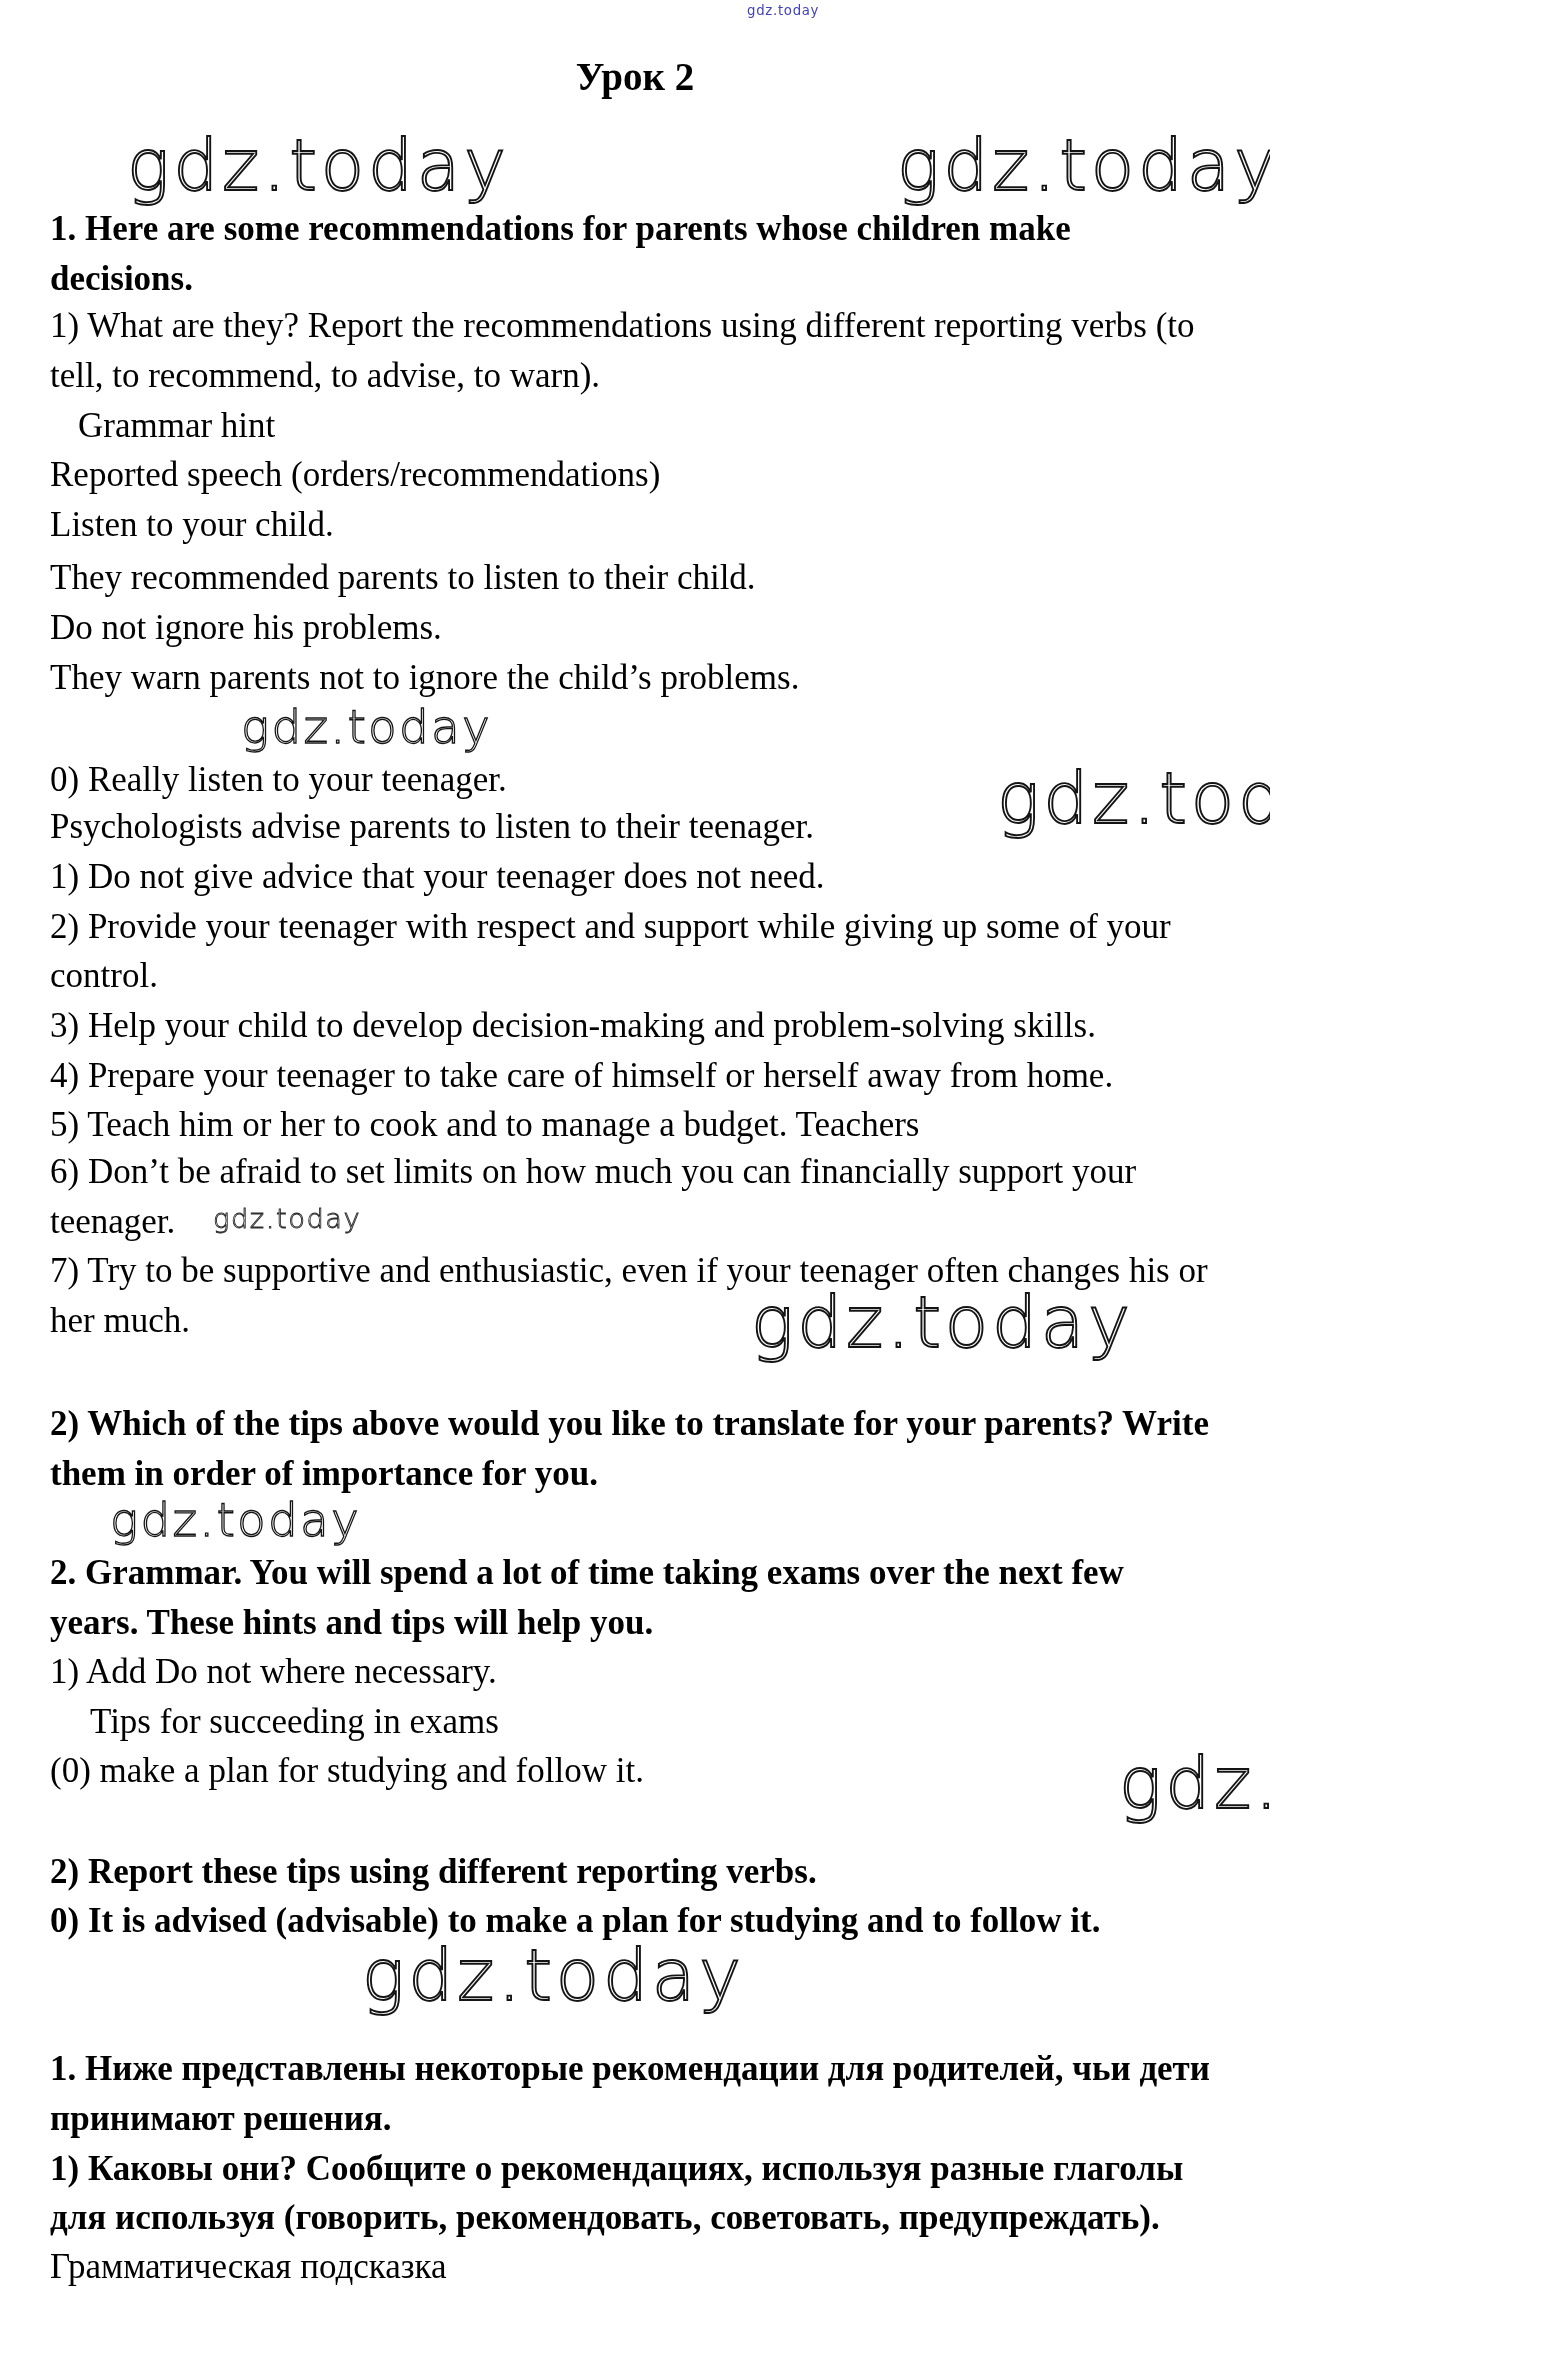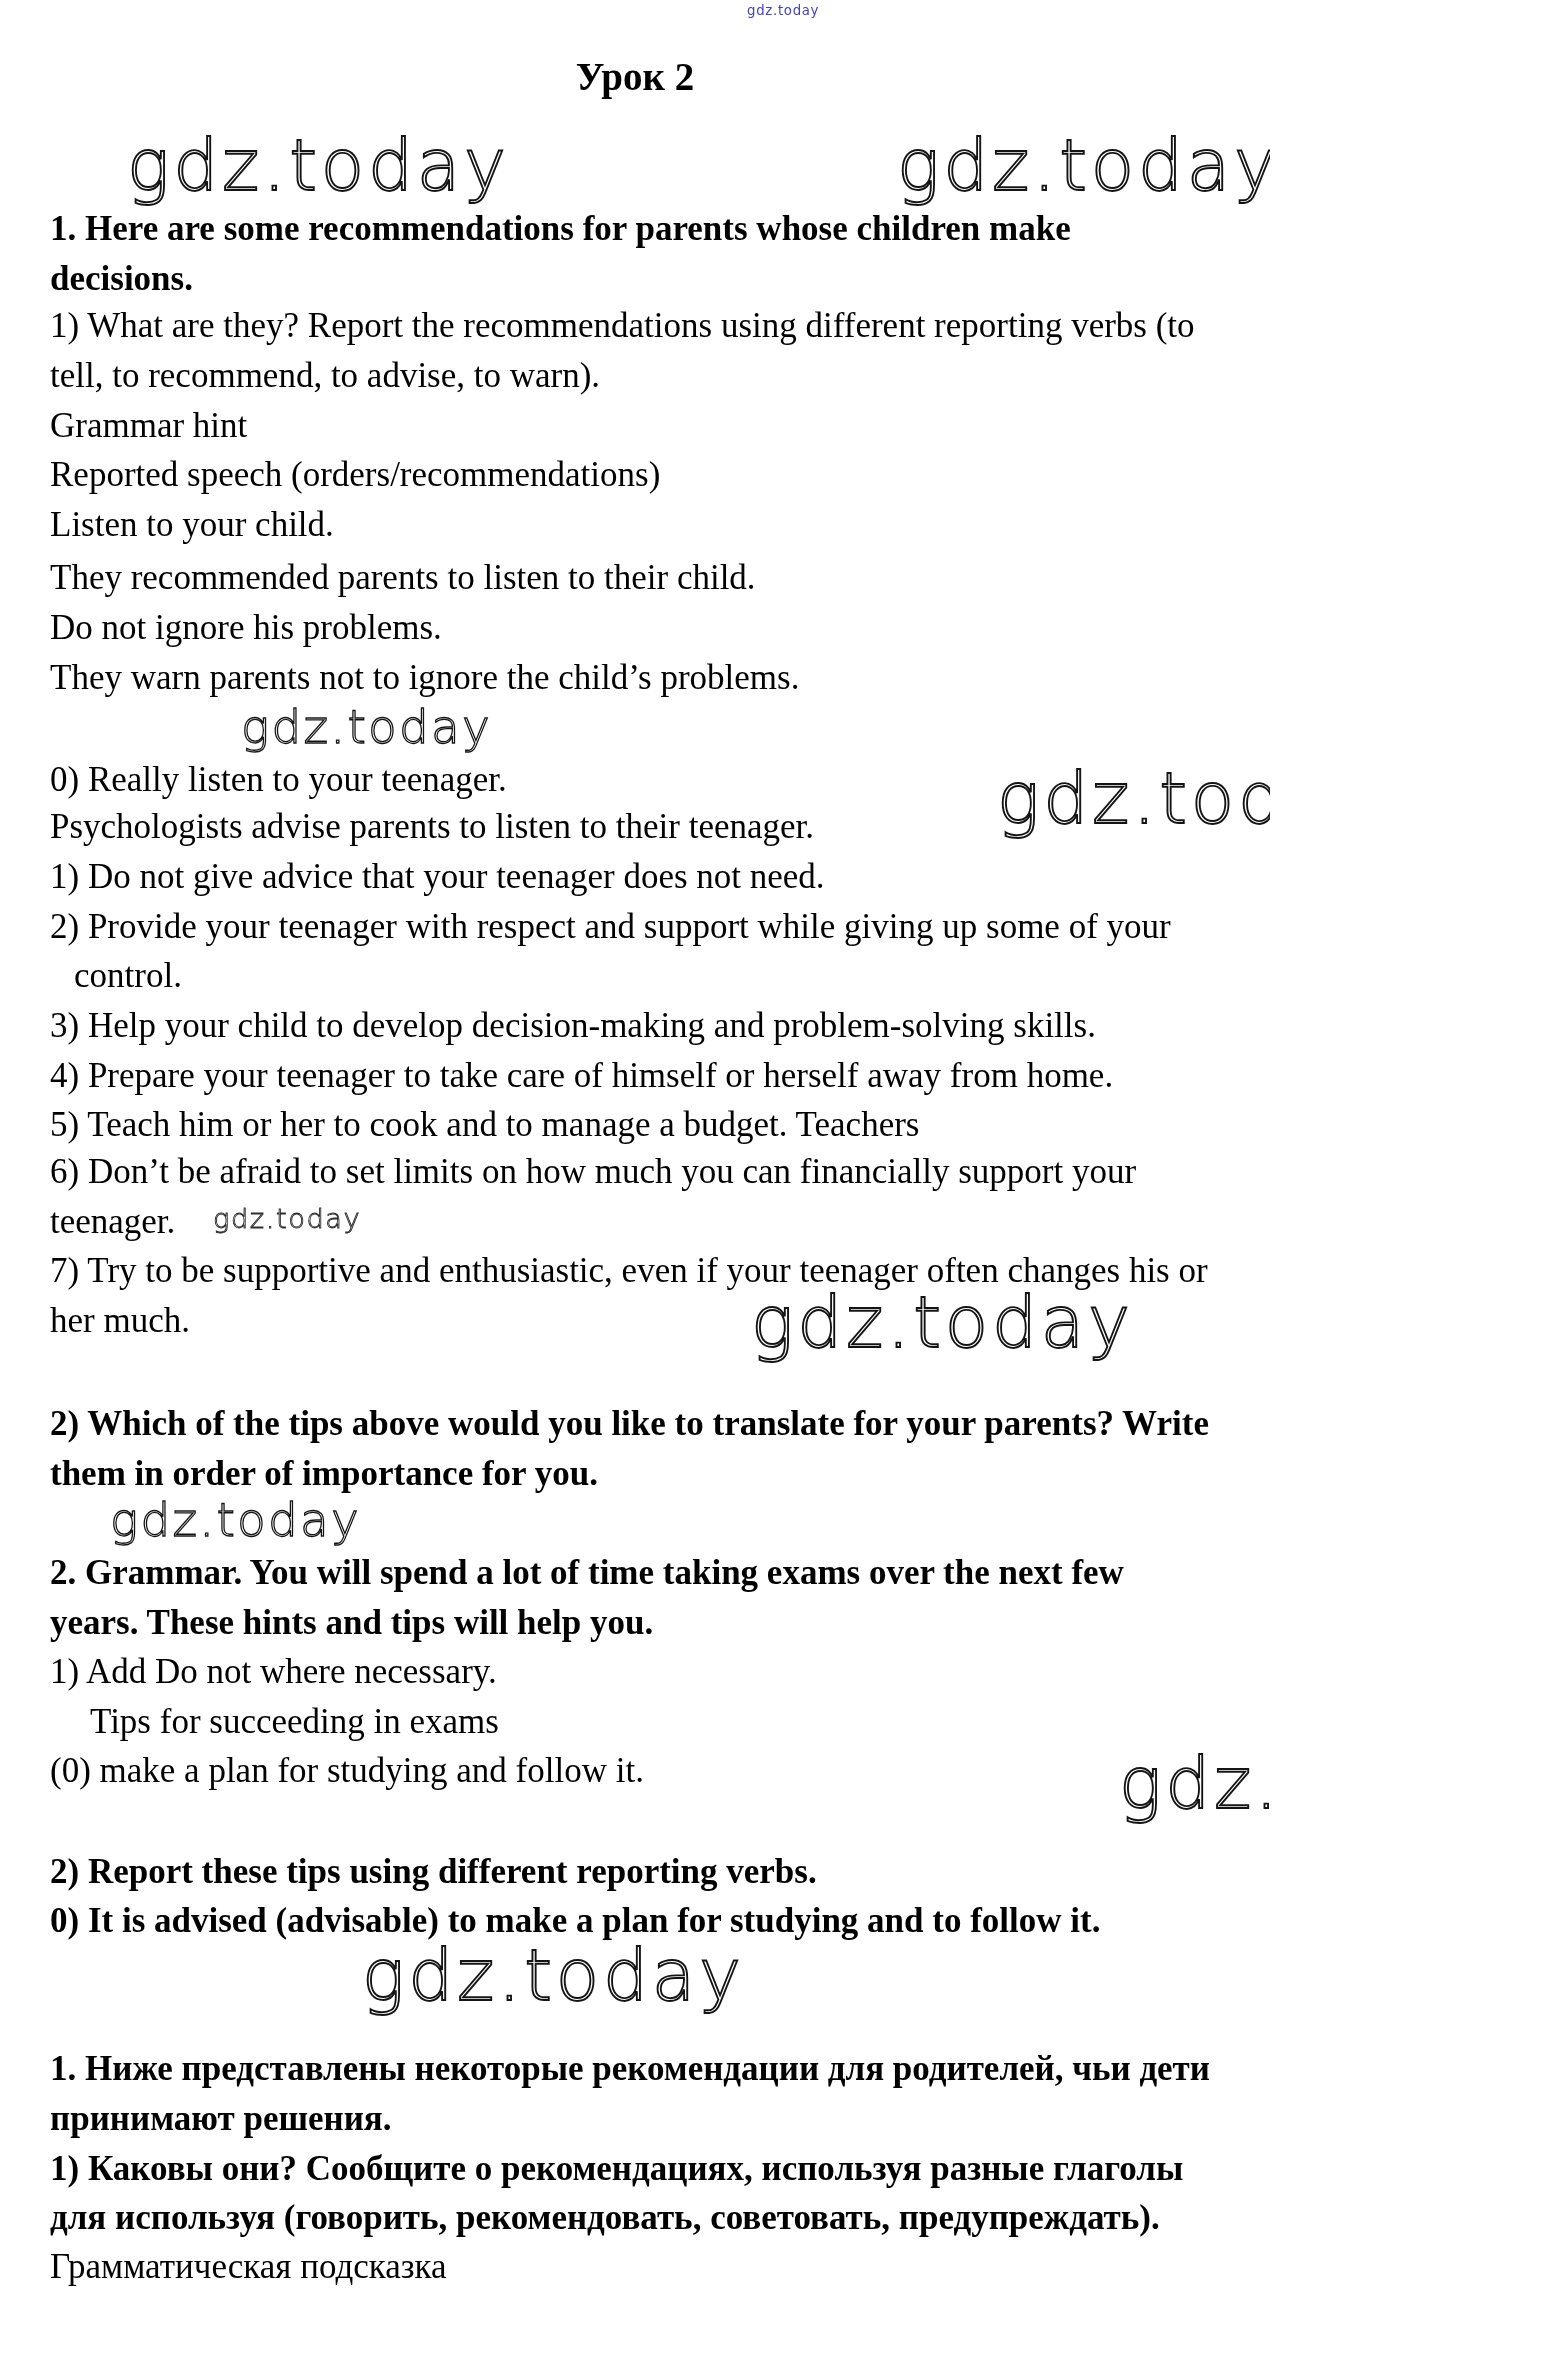--- a/index.html
+++ b/index.html
@@ -65,31 +65,31 @@
   <span class="wm wm-lg" style="left:1119px;top:1748px;">gdz.today</span>
   <span class="wm wm-lg" style="left:362px;top:1940px;">gdz.today</span>
   <span class="wm wm-sm" style="left:1276px;top:2232px;">gdz.today</span>
 
   <div class="title">Урок 2</div>
 
   <div class="line b" style="top:208px;">1. Here are some recommendations for parents whose children make</div>
   <div class="line b" style="top:258px;">decisions.</div>
   <div class="line" style="top:305px;">1) What are they? Report the recommendations using different reporting verbs (to</div>
   <div class="line" style="top:355px;">tell, to recommend, to advise, to warn).</div>
-  <div class="line" style="top:405px;">Grammar hint</div>
+  <div class="line" style="top:405px;margin-left:28px;">Grammar hint</div>
   <div class="line" style="top:454px;">Reported speech (orders/recommendations)</div>
   <div class="line" style="top:504px;">Listen to your child.</div>
   <div class="line" style="top:557px;">They recommended parents to listen to their child.</div>
   <div class="line" style="top:657px;">They warn parents not to ignore the child’s problems.</div>
   <div class="line" style="top:607px;">Do not ignore his problems.</div>
   <div class="line" style="top:759px;">0) Really listen to your teenager.</div>
   <div class="line" style="top:806px;">Psychologists advise parents to listen to their teenager.</div>
   <div class="line" style="top:856px;">1) Do not give advice that your teenager does not need.</div>
   <div class="line" style="top:906px;">2) Provide your teenager with respect and support while giving up some of your</div>
-  <div class="line" style="top:955px;margin-left:24px;">control.</div>
+  <div class="line" style="top:955px;">control.</div>
   <div class="line" style="top:1005px;text-align:right;">3) Help your child to develop decision-making and problem-solving skills.</div>
   <div class="line" style="top:1055px;">4) Prepare your teenager to take care of himself or herself away from home.</div>
   <div class="line" style="top:1104px;">5) Teach him or her to cook and to manage a budget. Teachers</div>
   <div class="line" style="top:1151px;">6) Don’t be afraid to set limits on how much you can financially support your</div>
   <div class="line" style="top:1201px;">teenager.</div>
   <div class="line" style="top:1250px;">7) Try to be supportive and enthusiastic, even if your teenager often changes his or</div>
   <div class="line" style="top:1300px;">her much.</div>
   <div class="line b" style="top:1403px;">2) Which of the tips above would you like to translate for your parents? Write</div>
   <div class="line b" style="top:1453px;">them in order of importance for you.</div>
   <div class="line b" style="top:1552px;">2. Grammar. You will spend a lot of time taking exams over the next few</div>

